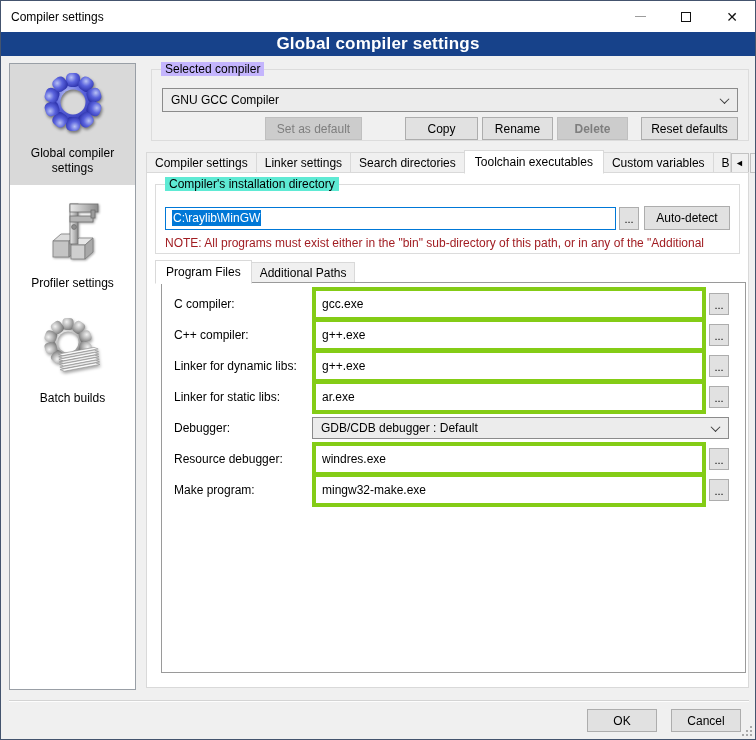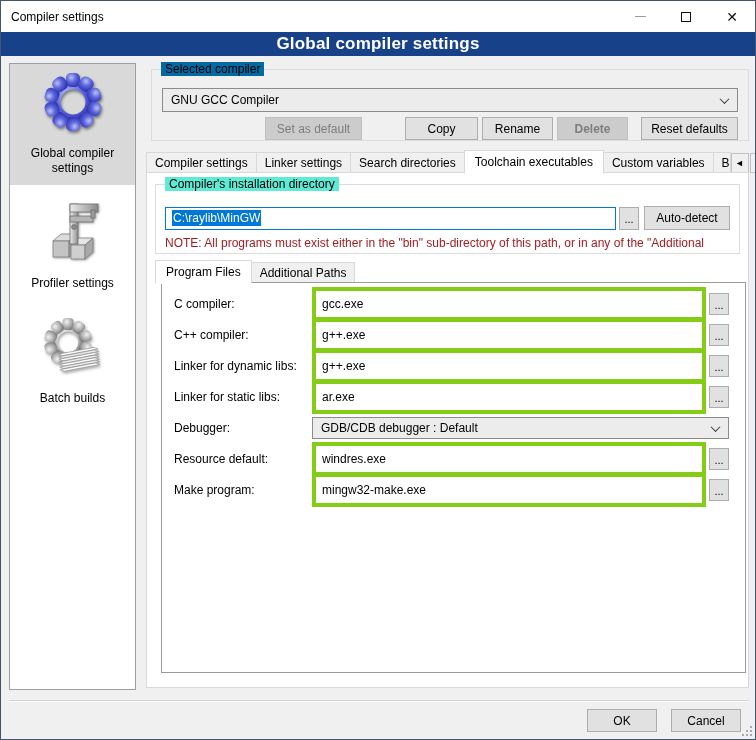--- a/index.html
+++ b/index.html
@@ -26,21 +26,21 @@
     background: #fff; border: 1px solid #999fa6; overflow: hidden; }
   .side-item { display: flex; flex-direction: column; align-items: center; text-align: center;
     padding: 7px 4px 9px; cursor: default; }
   .side-item.selected { background: #d9d9d9; }
   .side-item .icon64 { width: 64px; height: 64px; margin-bottom: 11px; }
   .side-item .side-label { font-size: 12px; line-height: 15px; }
   .side-item + .side-item { margin-top: 9px; }
   
   .groupbox { position: absolute; border: 1px solid #dcdcdc; }
   .gb-label { position: absolute; top: -8px; left: 9px; padding: 0 4px; font-size: 12px; white-space: nowrap; }
-  .gb-gray .gb-label { background: #0369a1; }
+  .gb-gray .gb-label { background: #c4b5fd; }
   .gb-white .gb-label { background: #5eead4; }
   
   .btn { height: 23px; background: #e1e1e1; border: 1px solid #adadad; font-size: 12px;
     display: flex; align-items: center; justify-content: center; cursor: default; font-family: inherit; }
   .btn.disabled { background: #cccccc; border-color: #bfbfbf; color: #7e7e7e; }
   .combo { background: #ececec; border: 1px solid #8b8b8b; display: flex; align-items: center;
     padding: 0 9px 0 8px; cursor: default; }
   .chev { width: 7px; height: 7px; border-right: 1.6px solid #3c3c3c; border-bottom: 1.6px solid #3c3c3c;
     transform: rotate(45deg) translate(-1px,-1px); margin-left: auto; flex: none; }
   .text-input { height: 34px; background: #fff; border: 4px solid #84cc16; padding: 0 6px;
@@ -306,21 +306,21 @@
 
       <div class="frow">
         <span class="flabel">Debugger:</span>
         <div class="combo">
           <span>GDB/CDB debugger : Default</span>
           <span class="chev"></span>
         </div>
       </div>
 
       <div class="frow">
-        <span class="flabel">Resource default:</span>
+        <span class="flabel">Resource debugger:</span>
         <input class="text-input" value="windres.exe" style="">
         <button class="dots-btn">...</button>
       </div>
 
       <div class="frow">
         <span class="flabel">Make program:</span>
         <input class="text-input" value="mingw32-make.exe" style="">
         <button class="dots-btn">...</button>
       </div>
 

